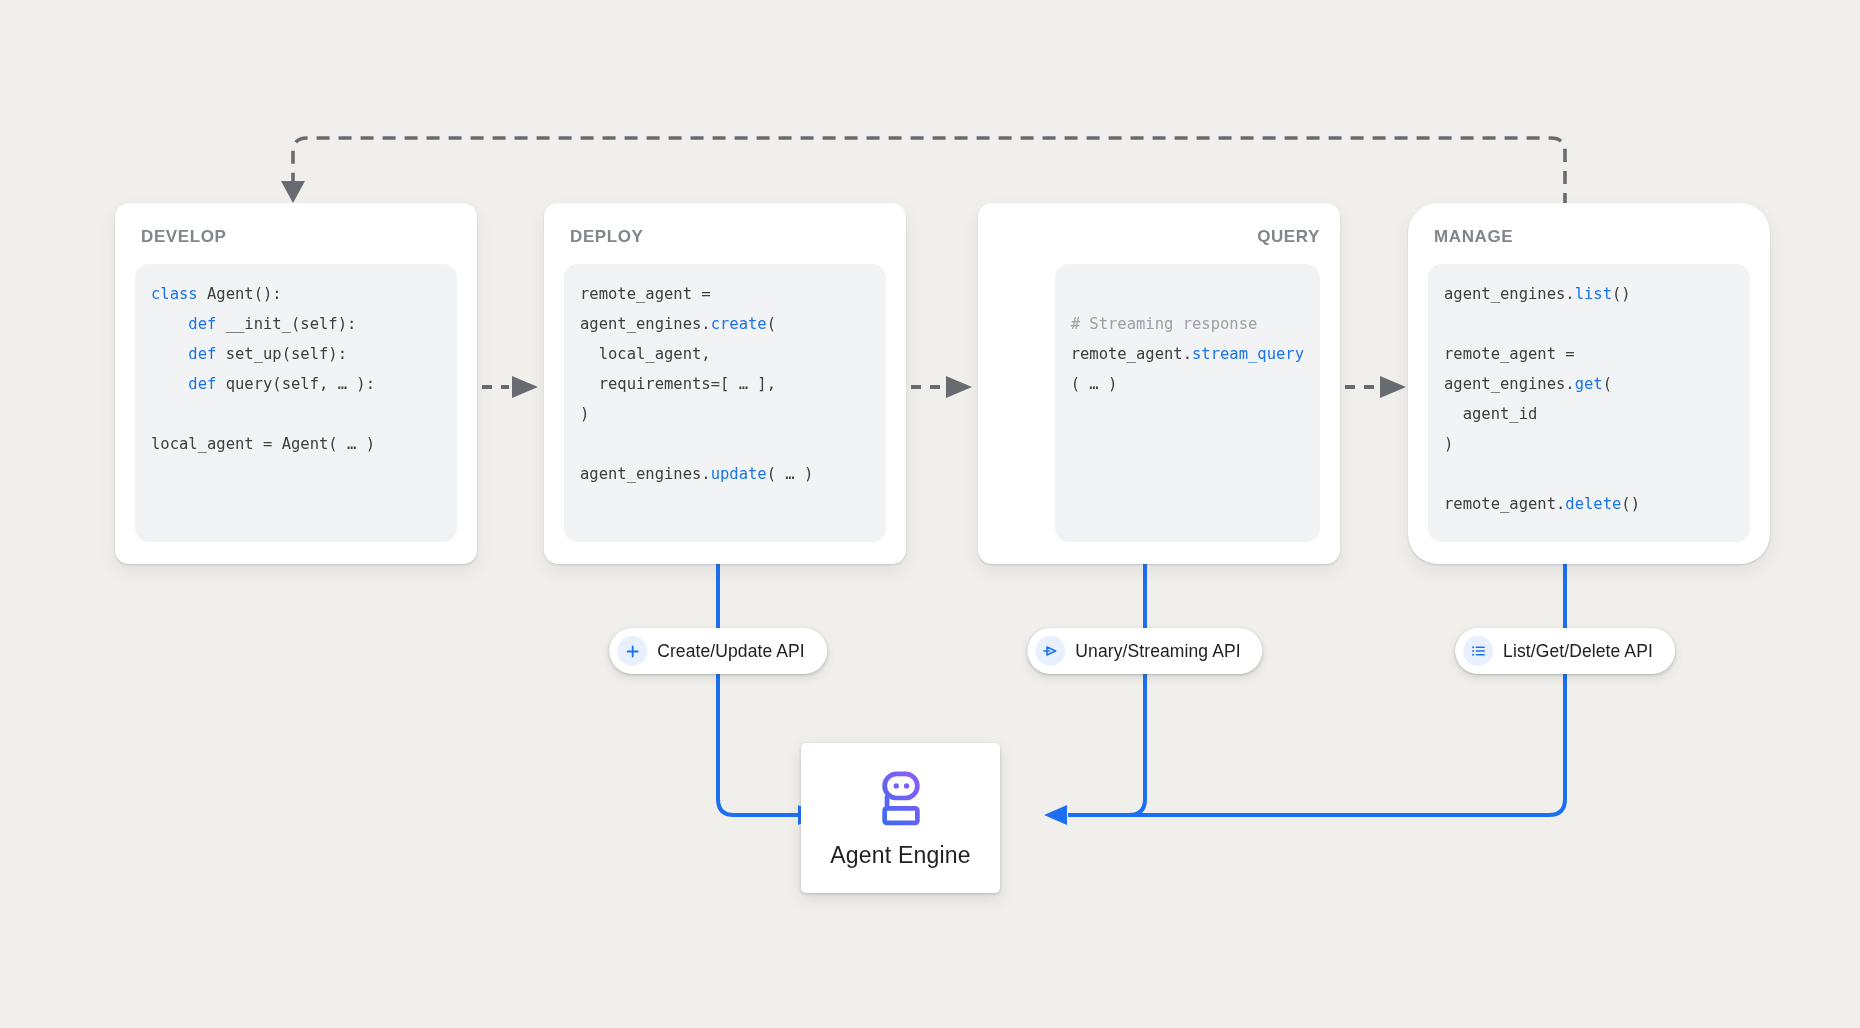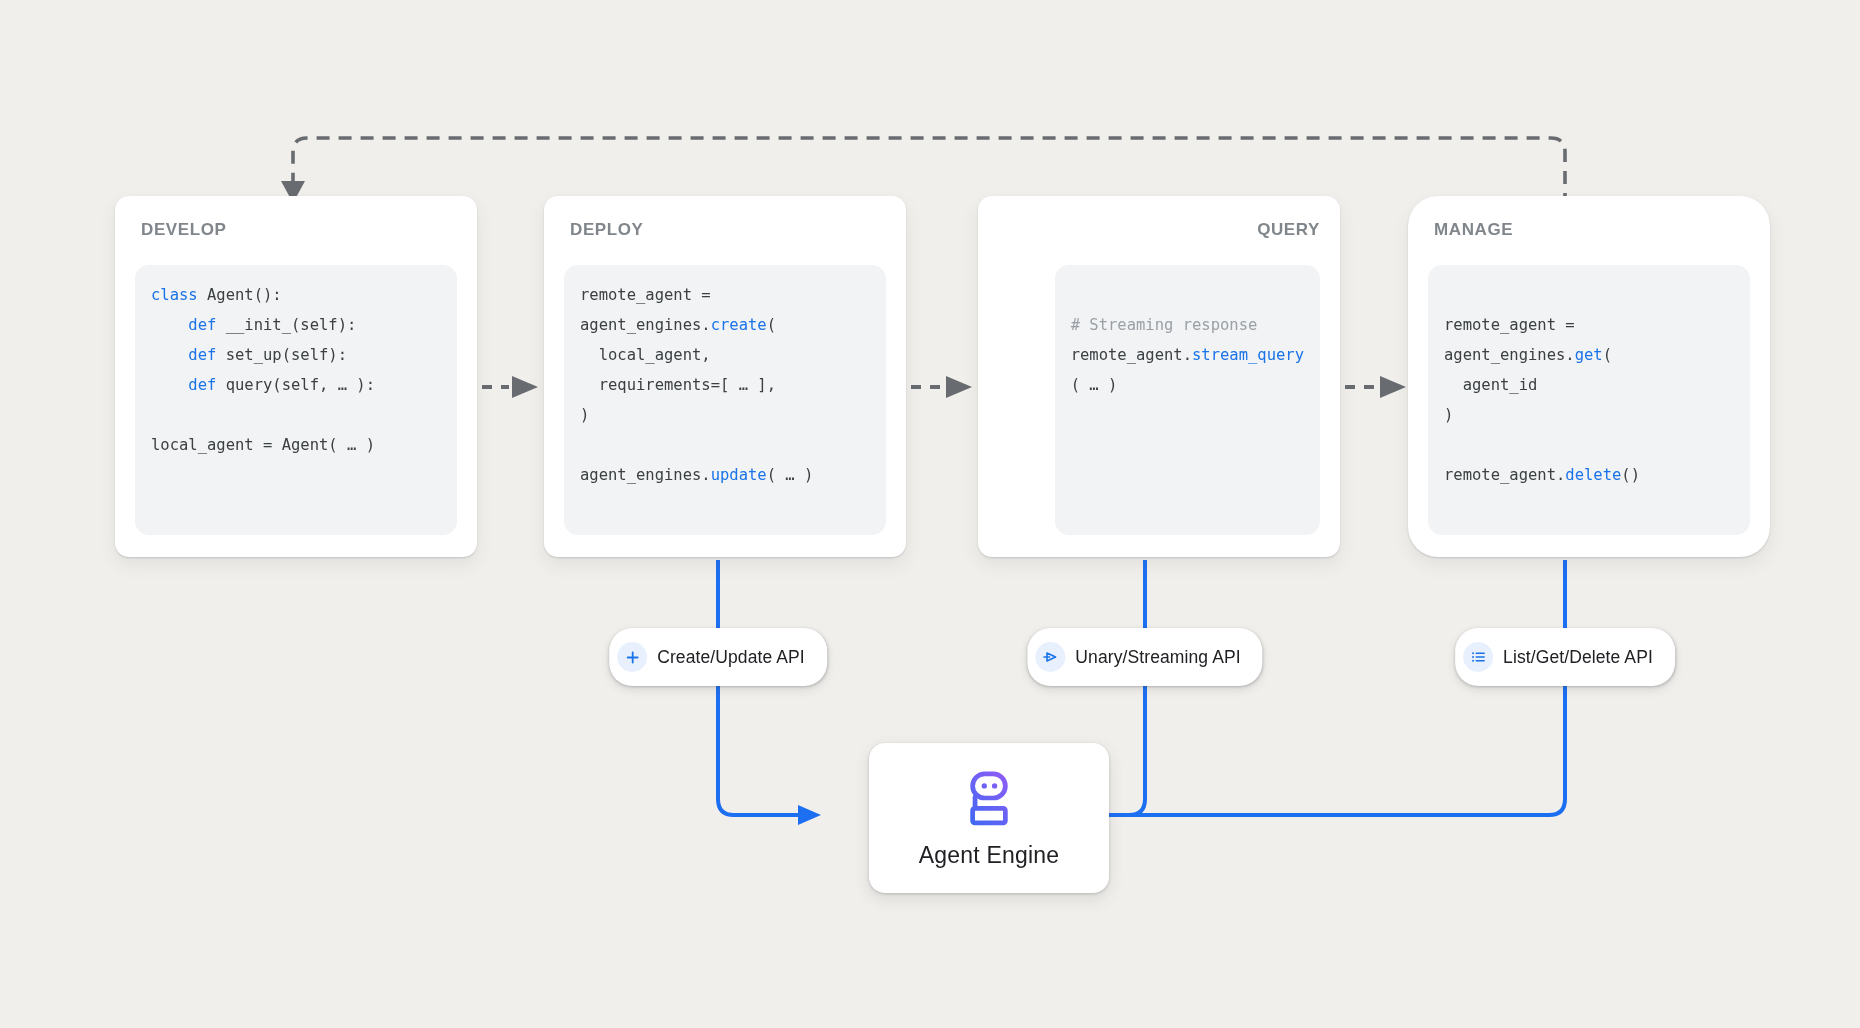--- a/index.html
+++ b/index.html
@@ -4,54 +4,54 @@
 <style>
   * { margin:0; padding:0; box-sizing:border-box; }
   html,body { background:#f1efec; }
   body { font-family:"Liberation Sans", sans-serif; }
 
   .canvas { position:relative; width:1860px; height:1028px; background:var(--background,#f1efec); overflow:hidden; }
 
   .connector-layer { position:absolute; left:0; top:0; z-index:1; }
 
   
-  .card { position:absolute; top:196px; width:362px; height:361px; z-index:2;
+  .card { position:absolute; top:203px; width:362px; height:361px; z-index:2;
           background:var(--card-bg,#fff); border-radius:14px;
           box-shadow:0 1px 2px rgba(60,64,67,.20), 0 8px 18px rgba(60,64,67,.08);
-          padding:24px 20px 22px; display:flex; flex-direction:column;gap:8px; }
+          padding:24px 20px 22px; display:flex; flex-direction:column; }
   .card-title { font-size:17px; font-weight:700; color:var(--heading,#80868b);
                 letter-spacing:.6px; margin:0 0 17px 6px; }
   .code-block { background:var(--code-bg,#f1f3f4); border-radius:14px; flex:1;
                 padding:15px 16px; font-family:"DejaVu Sans Mono", monospace;
                 font-size:15.5px; line-height:30px; color:var(--code-text,#3c4043); }
   .code-line { white-space:pre; }
   .tok-kw { color:var(--keyword,#1a73e8); }
   .tok-cm { color:var(--comment,#9aa0a6); }
 
   #card-develop { left:115px; }
   #card-deploy  { left:544px; }
   #card-query   { left:978px;align-items:flex-end; }
   #card-manage  { left:1408px;border-radius:30px; }
 
   
-  .pill { position:absolute; top:628px; height:58px; z-index:3; transform:translateX(-50%);
+  .pill { position:absolute; top:628px; height:46px; z-index:3; transform:translateX(-50%);
           background:#fff; border-radius:23px; display:flex; align-items:center; gap:10px;
           padding:0 22px 0 8px; white-space:nowrap;
           box-shadow:0 1px 3px rgba(60,64,67,.28), 0 4px 10px rgba(60,64,67,.12); }
   .pill-icon { width:30px; height:30px; border-radius:50%; flex:0 0 auto;
                background:var(--pill-icon-bg,#e8f0fe);
                display:flex; align-items:center; justify-content:center; }
   .pill-label { font-size:17.5px; color:var(--label-dark,#202124); letter-spacing:.1px; }
   #pill-create { left:718px; }
   #pill-unary  { left:1145px; }
   #pill-list   { left:1565px; }
 
   
-  .engine { position:absolute; left:869px; top:743px; width:240px; height:150px; z-index:3;
-            background:#fff; border-radius:16px;
+  .engine { position:absolute; left:801px; top:743px; width:199px; height:150px; z-index:3;
+            background:#fff; border-radius:5px;
             box-shadow:0 1px 3px rgba(60,64,67,.25), 0 6px 16px rgba(60,64,67,.12);
             display:flex; flex-direction:column; align-items:center; justify-content:center; gap:9px; }
   .engine-label { font-size:23px; font-weight:500; color:var(--label-dark,#202124); letter-spacing:.2px; }
 </style>
 </head>
 <body>
 
 <div class="canvas">
 
   <svg class="connector-layer" width="1860" height="1028" viewBox="0 0 1860 1028">
@@ -110,20 +110,21 @@
         <div class="code-line">&nbsp;</div>
         <div class="code-line"><span class="tok-cm"># Streaming response</span></div>
         <div class="code-line"><span class="tok-d">remote_agent.</span><span class="tok-kw">stream_query</span></div>
         <div class="code-line"><span class="tok-d">( … )</span></div>
       </div>
   </div>
 
   <div class="card" id="card-manage">
     <h2 class="card-title">MANAGE</h2>
     <div class="code-block">
+        <div class="code-line"><span class="tok-d">agent_engines.</span><span class="tok-kw">list</span><span class="tok-d">()</span></div>
         <div class="code-line">&nbsp;</div>
         <div class="code-line"><span class="tok-d">remote_agent =</span></div>
         <div class="code-line"><span class="tok-d">agent_engines.</span><span class="tok-kw">get</span><span class="tok-d">(</span></div>
         <div class="code-line"><span class="tok-d">  agent_id</span></div>
         <div class="code-line"><span class="tok-d">)</span></div>
         <div class="code-line">&nbsp;</div>
         <div class="code-line"><span class="tok-d">remote_agent.</span><span class="tok-kw">delete</span><span class="tok-d">()</span></div>
       </div>
   </div>
 

